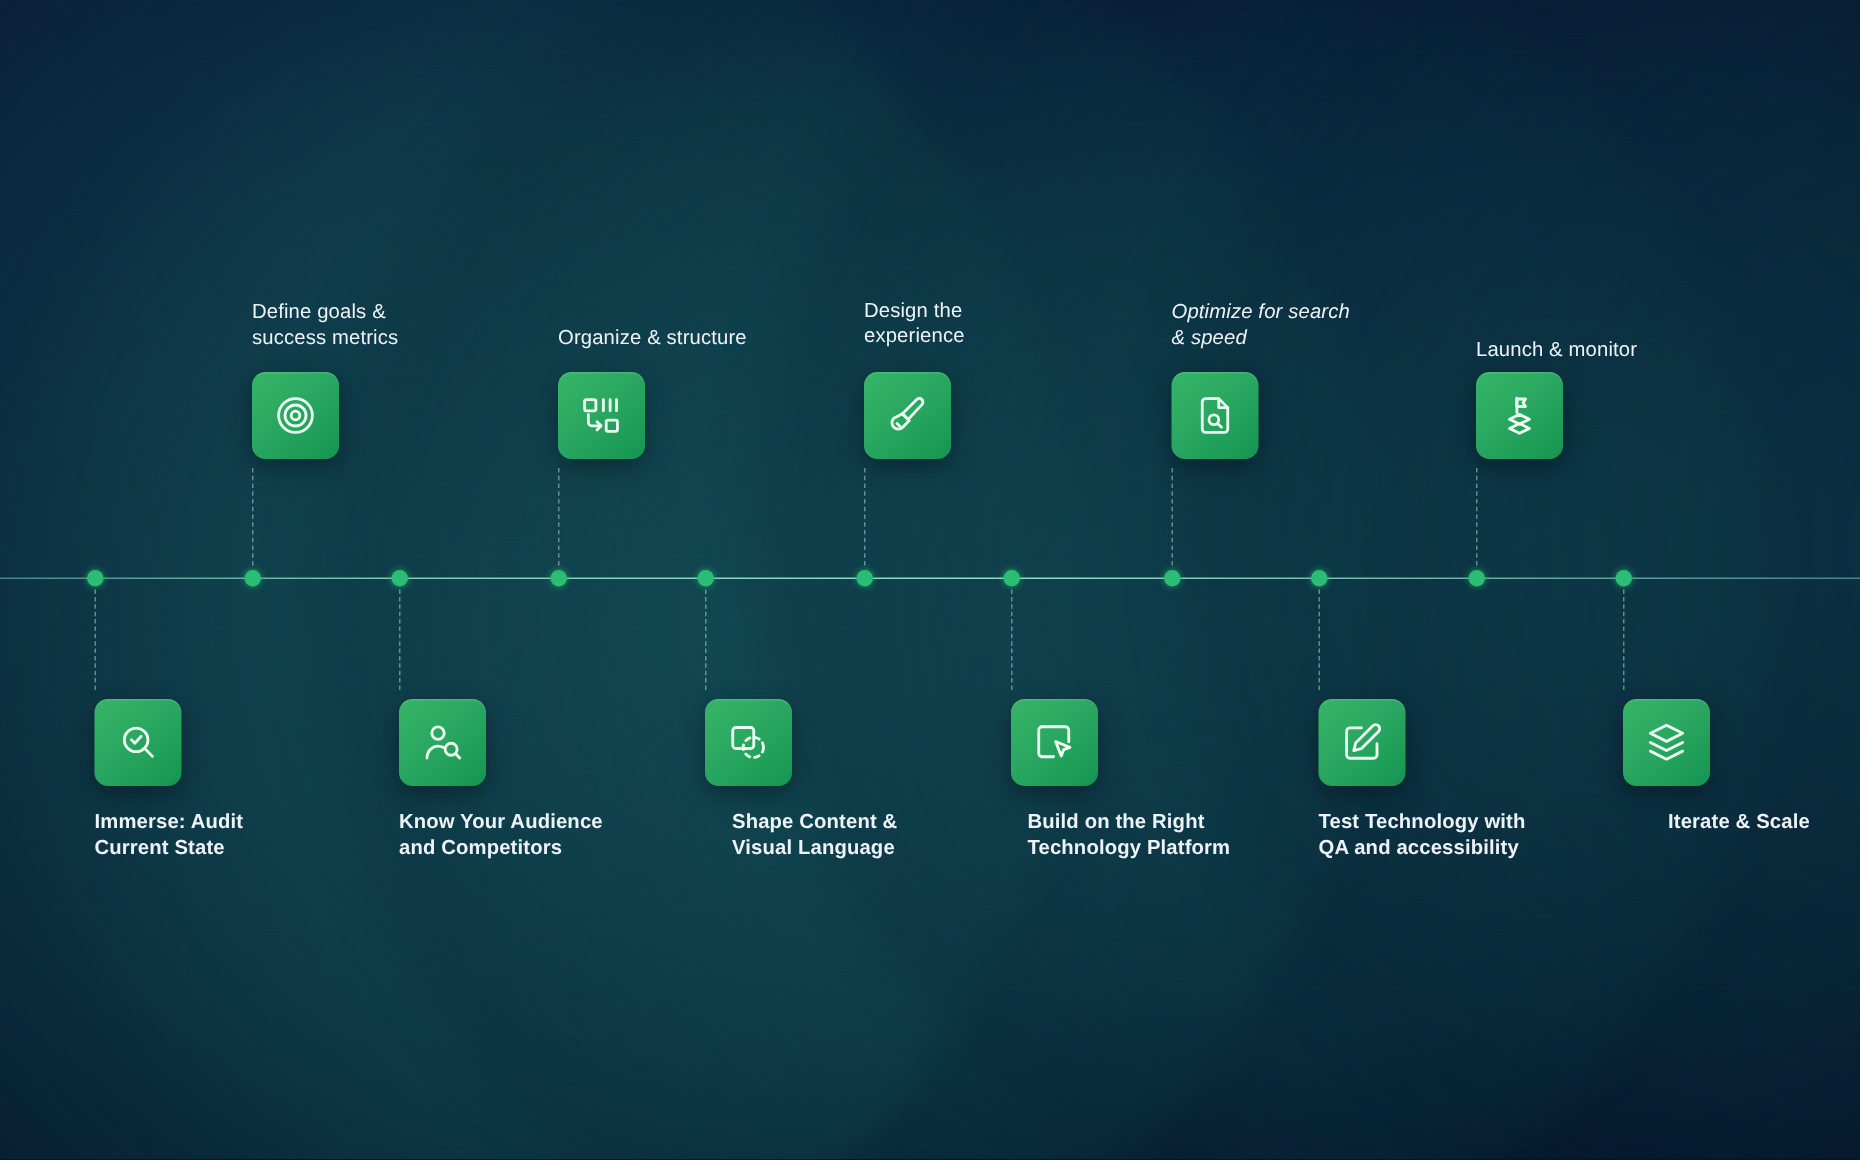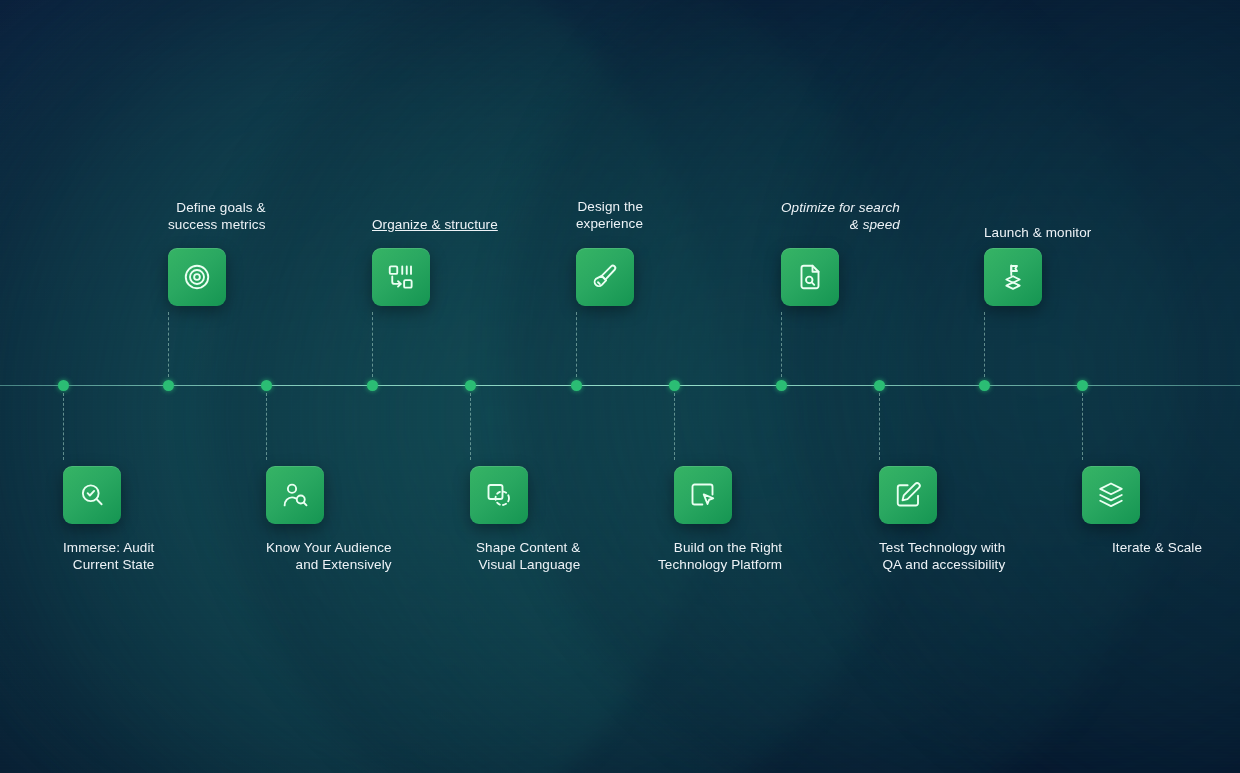--- a/index.html
+++ b/index.html
@@ -126,22 +126,22 @@
 
   .step-label {
     position:absolute;
     color:#eef3f7;
     font-size:13.5px;
     line-height:17px;
     letter-spacing:.1px;
     white-space:pre-line;
     font-family:"Liberation Sans", sans-serif;
   }
-  .step-label.top   { text-align:right; }
-  .step-label.bottom{ text-align:right; }
+  .step-label.top   { text-align:left; }
+  .step-label.bottom{ text-align:left;font-weight:bold; }
 </style>
 </head>
 <body>
 
 <div id="stage">
 
   <div class="glow g1"></div>
   <div class="glow g2"></div>
   <div class="glow g3"></div>
   <div class="glow g4"></div>
@@ -169,21 +169,21 @@
       <div class="tile" style="left: 168px; top: 248px;">
         <span>
           <svg width="30" height="30" viewBox="0 0 24 24">
             <circle cx="12" cy="12" r="9" stroke="#eafff2" stroke-width="1.5" fill="none" stroke-linecap="round" stroke-linejoin="round"></circle>
             <circle cx="12" cy="12" r="5.6" stroke="#eafff2" stroke-width="1.5" fill="none" stroke-linecap="round" stroke-linejoin="round"></circle>
             <circle cx="12" cy="12" r="2.3" stroke="#eafff2" stroke-width="1.5" fill="none" stroke-linecap="round" stroke-linejoin="round"></circle>
           </svg>
         </span>
       </div>
       <div class="connector" style="left: 168px; top: 312px; height: 65px;"></div>
-      <div class="step-label top" style="left: 372px; top: 216px; text-decoration: underline;">Organize &amp; structure</div>
+      <div class="step-label top" style="left: 372px; top: 216px;">Organize &amp; structure</div>
       <div class="tile" style="left: 372px; top: 248px;">
         <span>
           <svg width="30" height="30" viewBox="0 0 24 24">
             <rect x="3" y="3.5" width="6" height="6" rx="1" stroke="#eafff2" stroke-width="1.5" fill="none" stroke-linecap="round" stroke-linejoin="round"></rect>
             <path d="M13 3.5v6M16.6 3.5v6M20 3.5v6" stroke="#eafff2" stroke-width="1.5" fill="none" stroke-linecap="round" stroke-linejoin="round"></path>
             <rect x="14.5" y="14.5" width="6" height="6" rx="1" stroke="#eafff2" stroke-width="1.5" fill="none" stroke-linecap="round" stroke-linejoin="round"></rect>
             <path d="M5 11.5v4.2a1.8 1.8 0 0 0 1.8 1.8h4.8" stroke="#eafff2" stroke-width="1.5" fill="none" stroke-linecap="round" stroke-linejoin="round"></path>
             <path d="M9.6 15.3l2.2 2.2-2.2 2.2" stroke="#eafff2" stroke-width="1.5" fill="none" stroke-linecap="round" stroke-linejoin="round"></path>
           </svg>
         </span>
@@ -245,42 +245,42 @@
         <span>
           <svg width="30" height="30" viewBox="0 0 24 24">
             <circle cx="9.6" cy="7" r="3.3" stroke="#eafff2" stroke-width="1.5" fill="none" stroke-linecap="round" stroke-linejoin="round"></circle>
             <path d="M3.7 20.3c0-3.6 2.7-6.4 5.9-6.4 1.1 0 2.1.3 3 .8" stroke="#eafff2" stroke-width="1.5" fill="none" stroke-linecap="round" stroke-linejoin="round"></path>
             <circle cx="16.6" cy="15.6" r="3.2" stroke="#eafff2" stroke-width="1.5" fill="none" stroke-linecap="round" stroke-linejoin="round"></circle>
             <path d="M19 18l2.2 2.3" stroke="#eafff2" stroke-width="1.5" fill="none" stroke-linecap="round" stroke-linejoin="round"></path>
           </svg>
         </span>
       </div>
       <div class="step-label bottom" style="left: 266px; top: 539px;">Know Your Audience
-and Extensively</div>
+and Competitors</div>
       <div class="connector" style="left: 470px; top: 393px; height: 67px;"></div>
       <div class="tile" style="left: 470px; top: 466px;">
         <span>
           <svg width="30" height="30" viewBox="0 0 24 24">
             <path d="M5.2 4h8a1.6 1.6 0 0 1 1.6 1.6v8a1.6 1.6 0 0 1-1.6 1.6h-8A1.6 1.6 0 0 1 3.6 13.6v-8A1.6 1.6 0 0 1 5.2 4z" stroke="#eafff2" stroke-width="1.5" fill="none" stroke-linecap="round" stroke-linejoin="round"></path>
             <circle cx="14.6" cy="14.6" r="5.4" stroke="#eafff2" stroke-width="1.5" fill="none" stroke-linecap="round" stroke-linejoin="round" stroke-dasharray="2.6 2.6"></circle>
           </svg>
         </span>
       </div>
-      <div class="step-label bottom" style="left: 476px; top: 539px;">Shape Content &amp;
+      <div class="step-label bottom" style="left: 488px; top: 539px;">Shape Content &amp;
 Visual Language</div>
       <div class="connector" style="left: 674px; top: 393px; height: 67px;"></div>
       <div class="tile" style="left: 674px; top: 466px;">
         <span>
           <svg width="30" height="30" viewBox="0 0 24 24">
             <path d="M19.6 11.6V5.3A1.7 1.7 0 0 0 17.9 3.6H5.3A1.7 1.7 0 0 0 3.6 5.3v12.6a1.7 1.7 0 0 0 1.7 1.7h6.2" stroke="#eafff2" stroke-width="1.5" fill="none" stroke-linecap="round" stroke-linejoin="round"></path>
             <path d="M12.6 11.5l7.6 3.1-3.3 1.2-1.3 3.4z" stroke="#eafff2" stroke-width="1.5" fill="none" stroke-linecap="round" stroke-linejoin="round"></path>
           </svg>
         </span>
       </div>
-      <div class="step-label bottom" style="left: 658px; top: 539px;">Build on the Right
+      <div class="step-label bottom" style="left: 685px; top: 539px;">Build on the Right
 Technology Platform</div>
       <div class="connector" style="left: 879px; top: 393px; height: 67px;"></div>
       <div class="tile" style="left: 879px; top: 466px;">
         <span>
           <svg width="30" height="30" viewBox="0 0 24 24">
             <path d="M20 12.6v6a1.8 1.8 0 0 1-1.8 1.8H5.6a1.8 1.8 0 0 1-1.8-1.8V6a1.8 1.8 0 0 1 1.8-1.8h6.1" stroke="#eafff2" stroke-width="1.5" fill="none" stroke-linecap="round" stroke-linejoin="round"></path>
             <path d="M17.8 3.1a2.1 2.1 0 0 1 3 3L11.6 15.3l-4 1 1-4z" stroke="#eafff2" stroke-width="1.5" fill="none" stroke-linecap="round" stroke-linejoin="round"></path>
           </svg>
         </span>
       </div>

